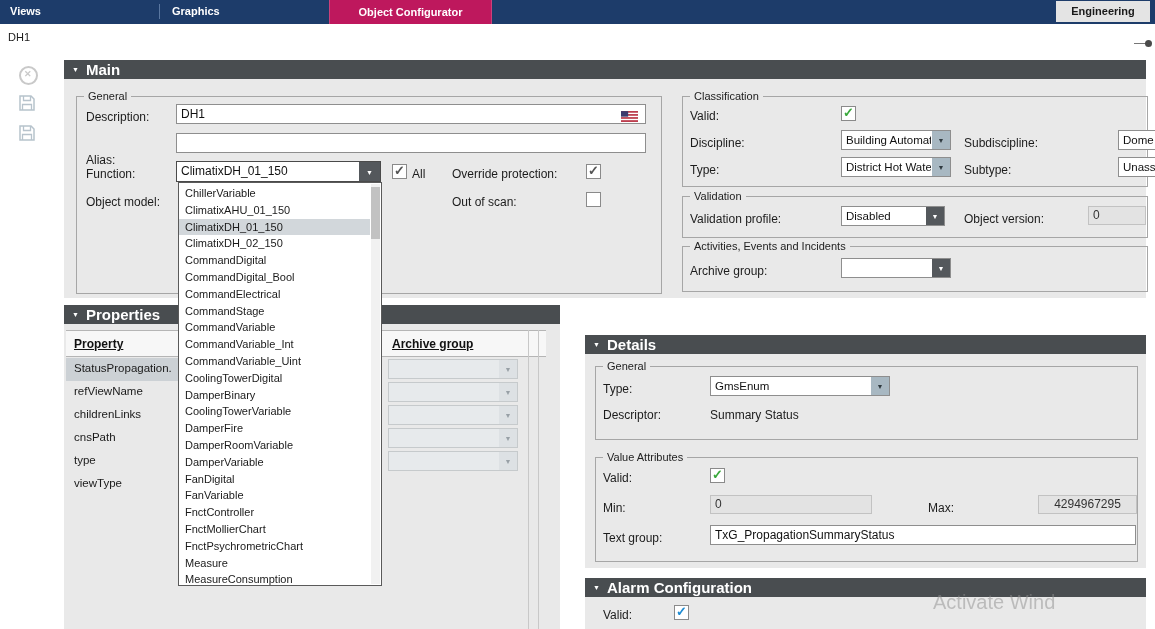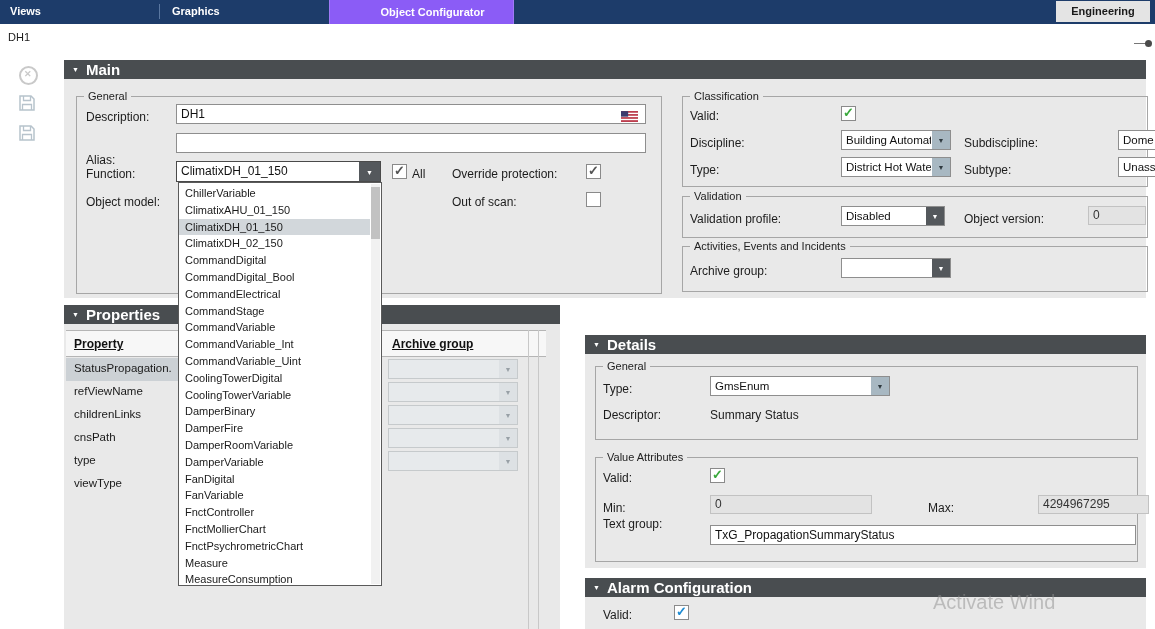--- a/index.html
+++ b/index.html
@@ -3,22 +3,22 @@
 <meta charset="utf-8">
 <style>
   html,body{margin:0;padding:0;background:#fff;}
   #stage{position:relative;width:1155px;height:629px;overflow:hidden;background:#fff;
          font-family:"Liberation Sans",sans-serif;-webkit-font-smoothing:antialiased;}
   .abs{position:absolute;}
   
   .topbar{position:absolute;left:0;top:0;width:1155px;height:24px;background:#1d3c6a;}
   .tb{position:absolute;color:#fff;font-size:11px;font-weight:bold;white-space:nowrap;}
   .tbsep{position:absolute;width:1px;height:15px;background:#5a77a0;}
-  .activetab{position:absolute;left:329px;top:0;width:161px;height:24px;background:#8b5cf6;
-             border-left:1px solid rgba(255,255,255,.18);border-right:1px solid rgba(255,255,255,.18);padding-left:22px;}
+  .activetab{position:absolute;left:329px;top:0;width:161px;height:24px;background:#be185d;
+             border-left:1px solid rgba(255,255,255,.18);border-right:1px solid rgba(255,255,255,.18);}
   .activetab .tb{position:static;display:block;text-align:center;line-height:24px;}
   .engtab{position:absolute;left:1056px;top:1px;width:94px;height:21px;background:#e4e4e4;
           color:#1a1a1a;font-size:11px;font-weight:bold;text-align:center;line-height:21px;}
   
   .phdr{position:absolute;height:19px;background:#494d50;}
   .phdr .tri{position:absolute;left:8px;top:0;height:19px;line-height:19px;color:#fff;font-size:7px;}
   .phdr .tri::after{content:"▼";}
   .phdr .ttl{position:absolute;left:22px;top:0;line-height:19px;color:#fff;font-size:15px;font-weight:bold;white-space:nowrap;}
   .pbody{position:absolute;background:#e9e9e9;}
   
@@ -267,22 +267,22 @@
   <span class="lbl" style="left:603px;top:408px">Descriptor:</span>
   <span class="lbl" style="left:710px;top:408px">Summary Status</span>
 
   <div class="grp" style="left:595px;top:457px;width:541px;height:103px"></div>
   <span class="legend" style="left:603px;top:451px">Value Attributes</span>
   <span class="lbl" style="left:603px;top:471px">Valid:</span>
   <div class="chk green checked" style="left:710px;top:468px"></div>
   <span class="lbl" style="left:603px;top:501px">Min:</span>
   <div class="flat" style="left:710px;top:495px;width:162px">0</div>
   <span class="lbl" style="left:928px;top:501px">Max:</span>
-  <div class="flat" style="left:1038px;top:495px;width:111px;text-align:left">4294967295</div>
-  <span class="lbl" style="left:603px;top:517px">Text group:</span>
+  <div class="flat" style="left:1038px;top:495px;width:99px;text-align:center">4294967295</div>
+  <span class="lbl" style="left:603px;top:531px">Text group:</span>
   <div class="inp" style="left:710px;top:525px;width:426px">TxG_PropagationSummaryStatus</div>
 
   <div class="phdr" style="left:585px;top:578px;width:561px">
     <span class="tri"></span>
     <span class="ttl">Alarm Configuration</span>
   </div>
   <div class="pbody" style="left:585px;top:597px;width:561px;height:32px"></div>
   <span class="lbl" style="left:603px;top:608px">Valid:</span>
   <div class="chk blue checked" style="left:674px;top:605px"></div>
 
@@ -293,22 +293,22 @@
         <div class="dd-item sel">ClimatixDH_01_150</div>
         <div class="dd-item">ClimatixDH_02_150</div>
         <div class="dd-item">CommandDigital</div>
         <div class="dd-item">CommandDigital_Bool</div>
         <div class="dd-item">CommandElectrical</div>
         <div class="dd-item">CommandStage</div>
         <div class="dd-item">CommandVariable</div>
         <div class="dd-item">CommandVariable_Int</div>
         <div class="dd-item">CommandVariable_Uint</div>
         <div class="dd-item">CoolingTowerDigital</div>
+        <div class="dd-item">DamperBinary</div>
         <div class="dd-item">CoolingTowerVariable</div>
-        <div class="dd-item">DamperBinary</div>
         <div class="dd-item">DamperFire</div>
         <div class="dd-item">DamperRoomVariable</div>
         <div class="dd-item">DamperVariable</div>
         <div class="dd-item">FanDigital</div>
         <div class="dd-item">FanVariable</div>
         <div class="dd-item">FnctController</div>
         <div class="dd-item">FnctMollierChart</div>
         <div class="dd-item">FnctPsychrometricChart</div>
         <div class="dd-item">Measure</div>
         <div class="dd-item">MeasureConsumption</div>

